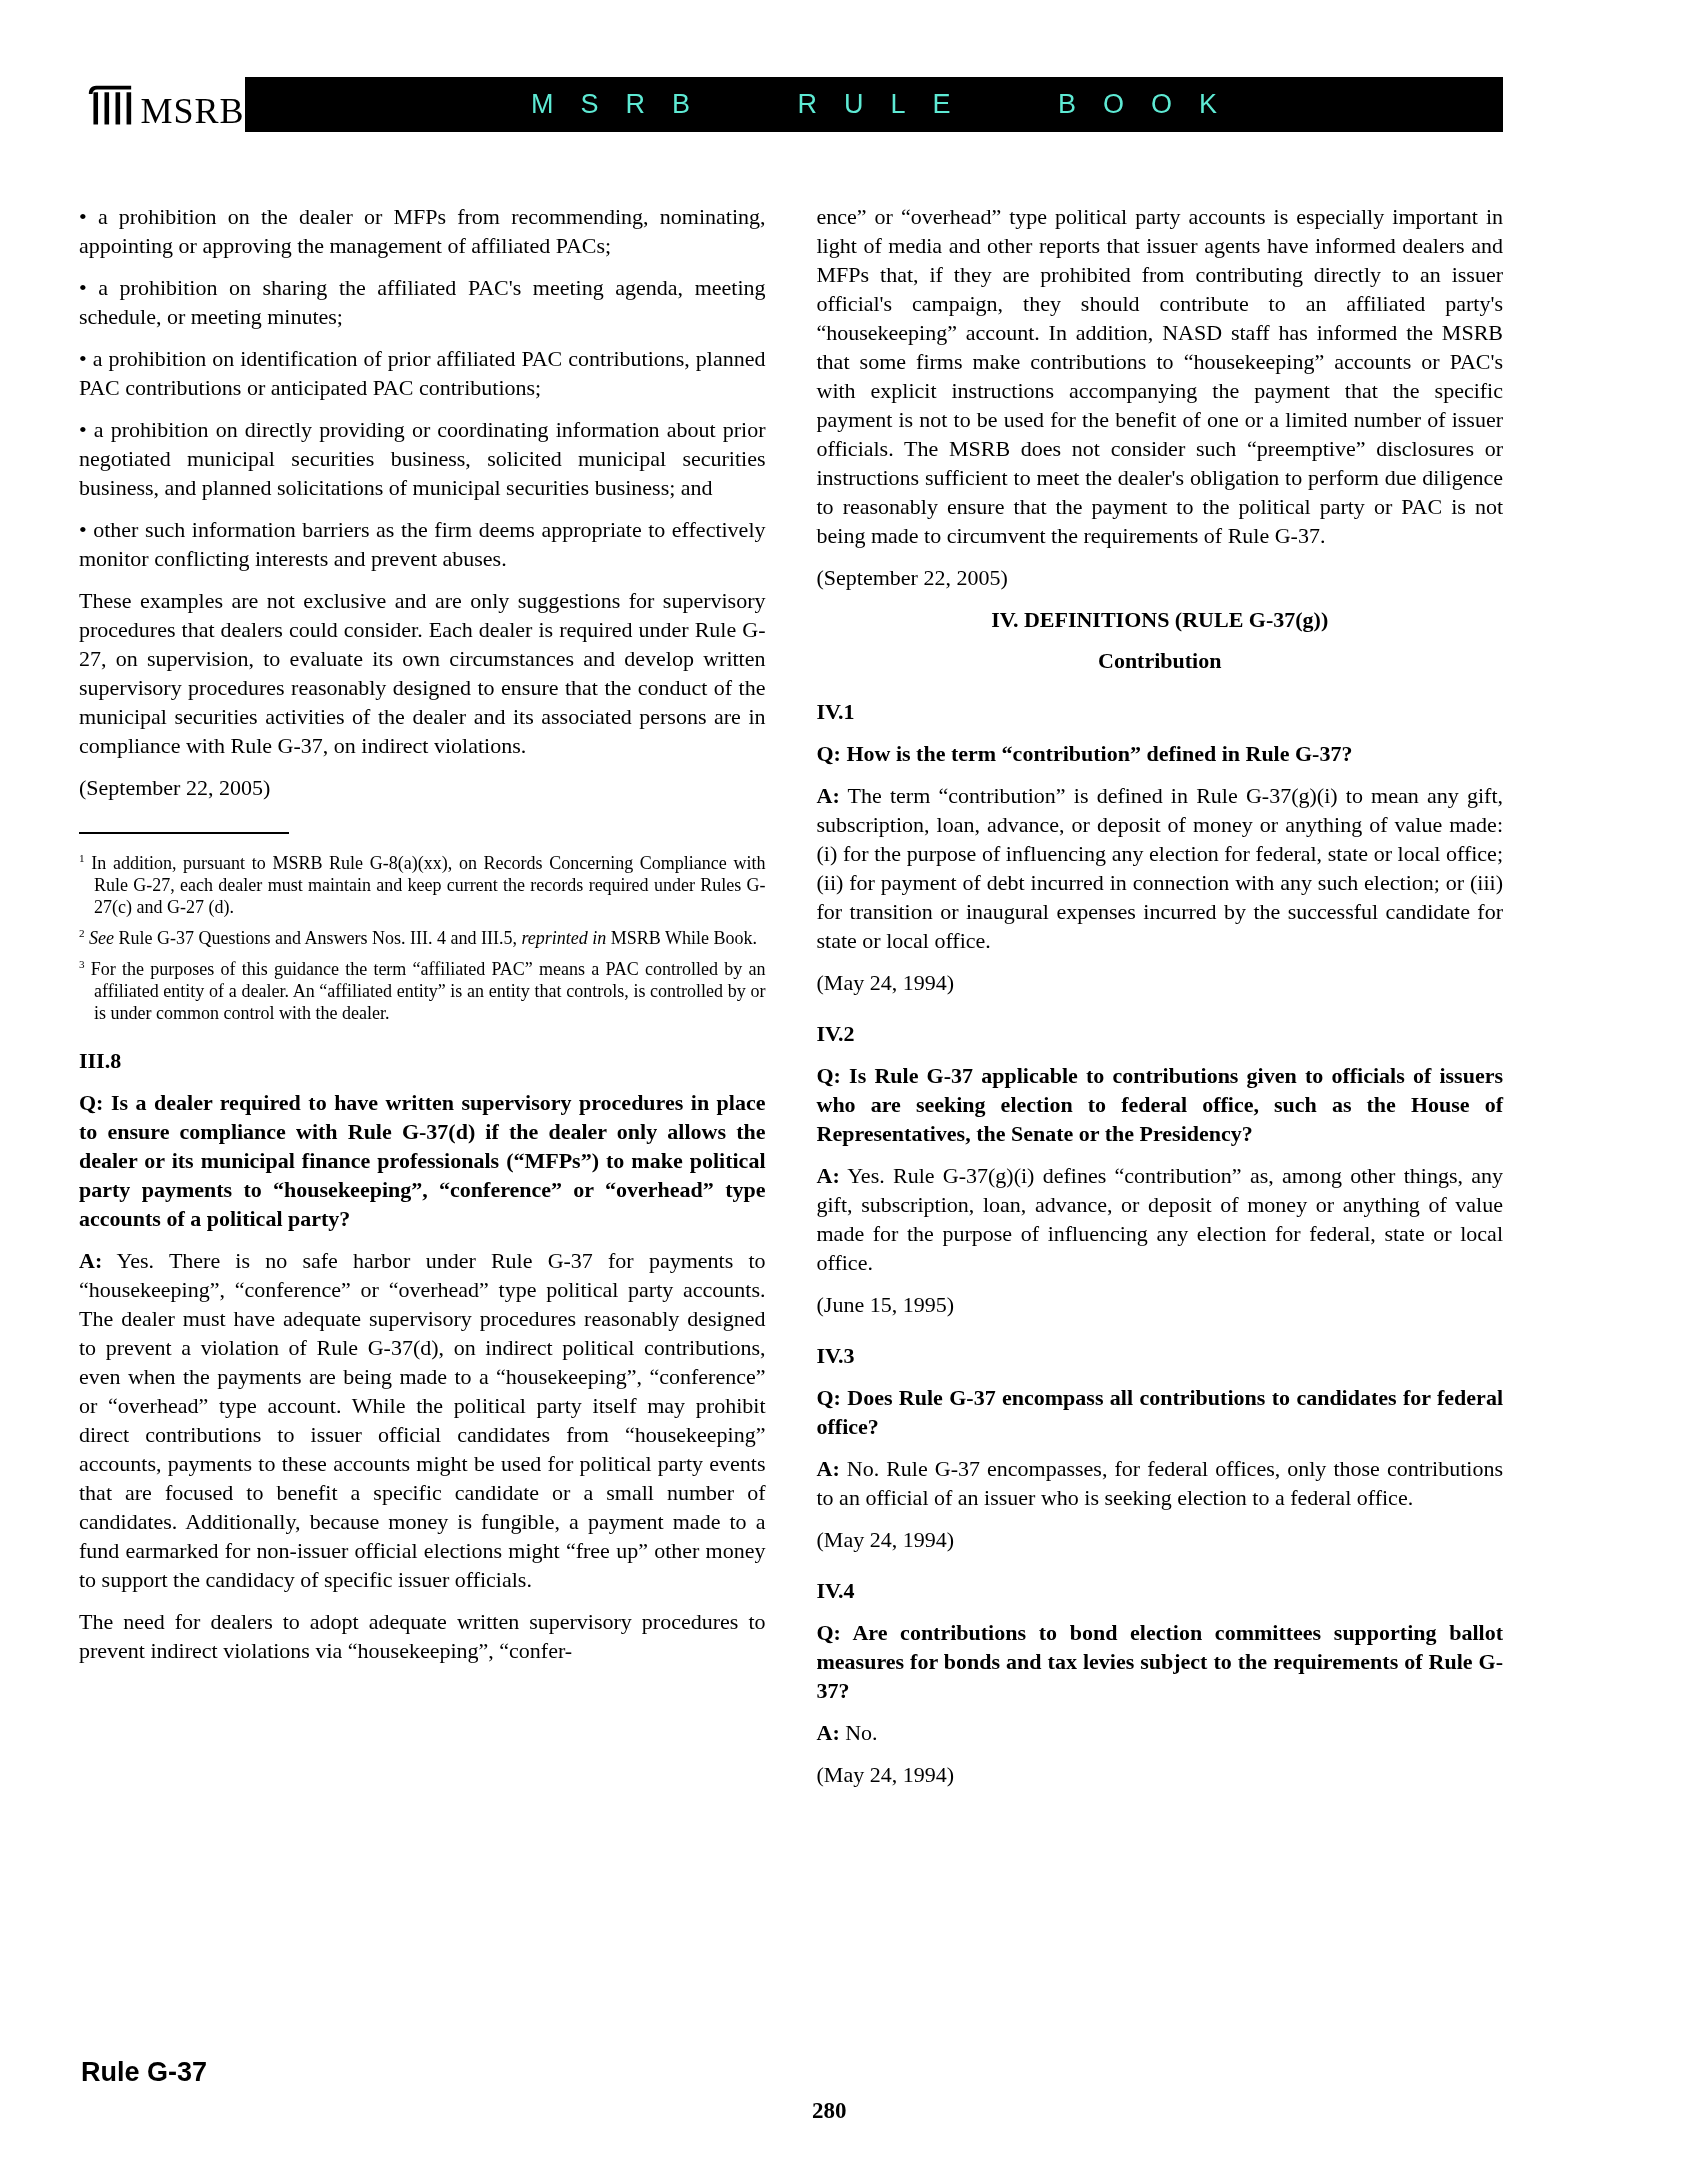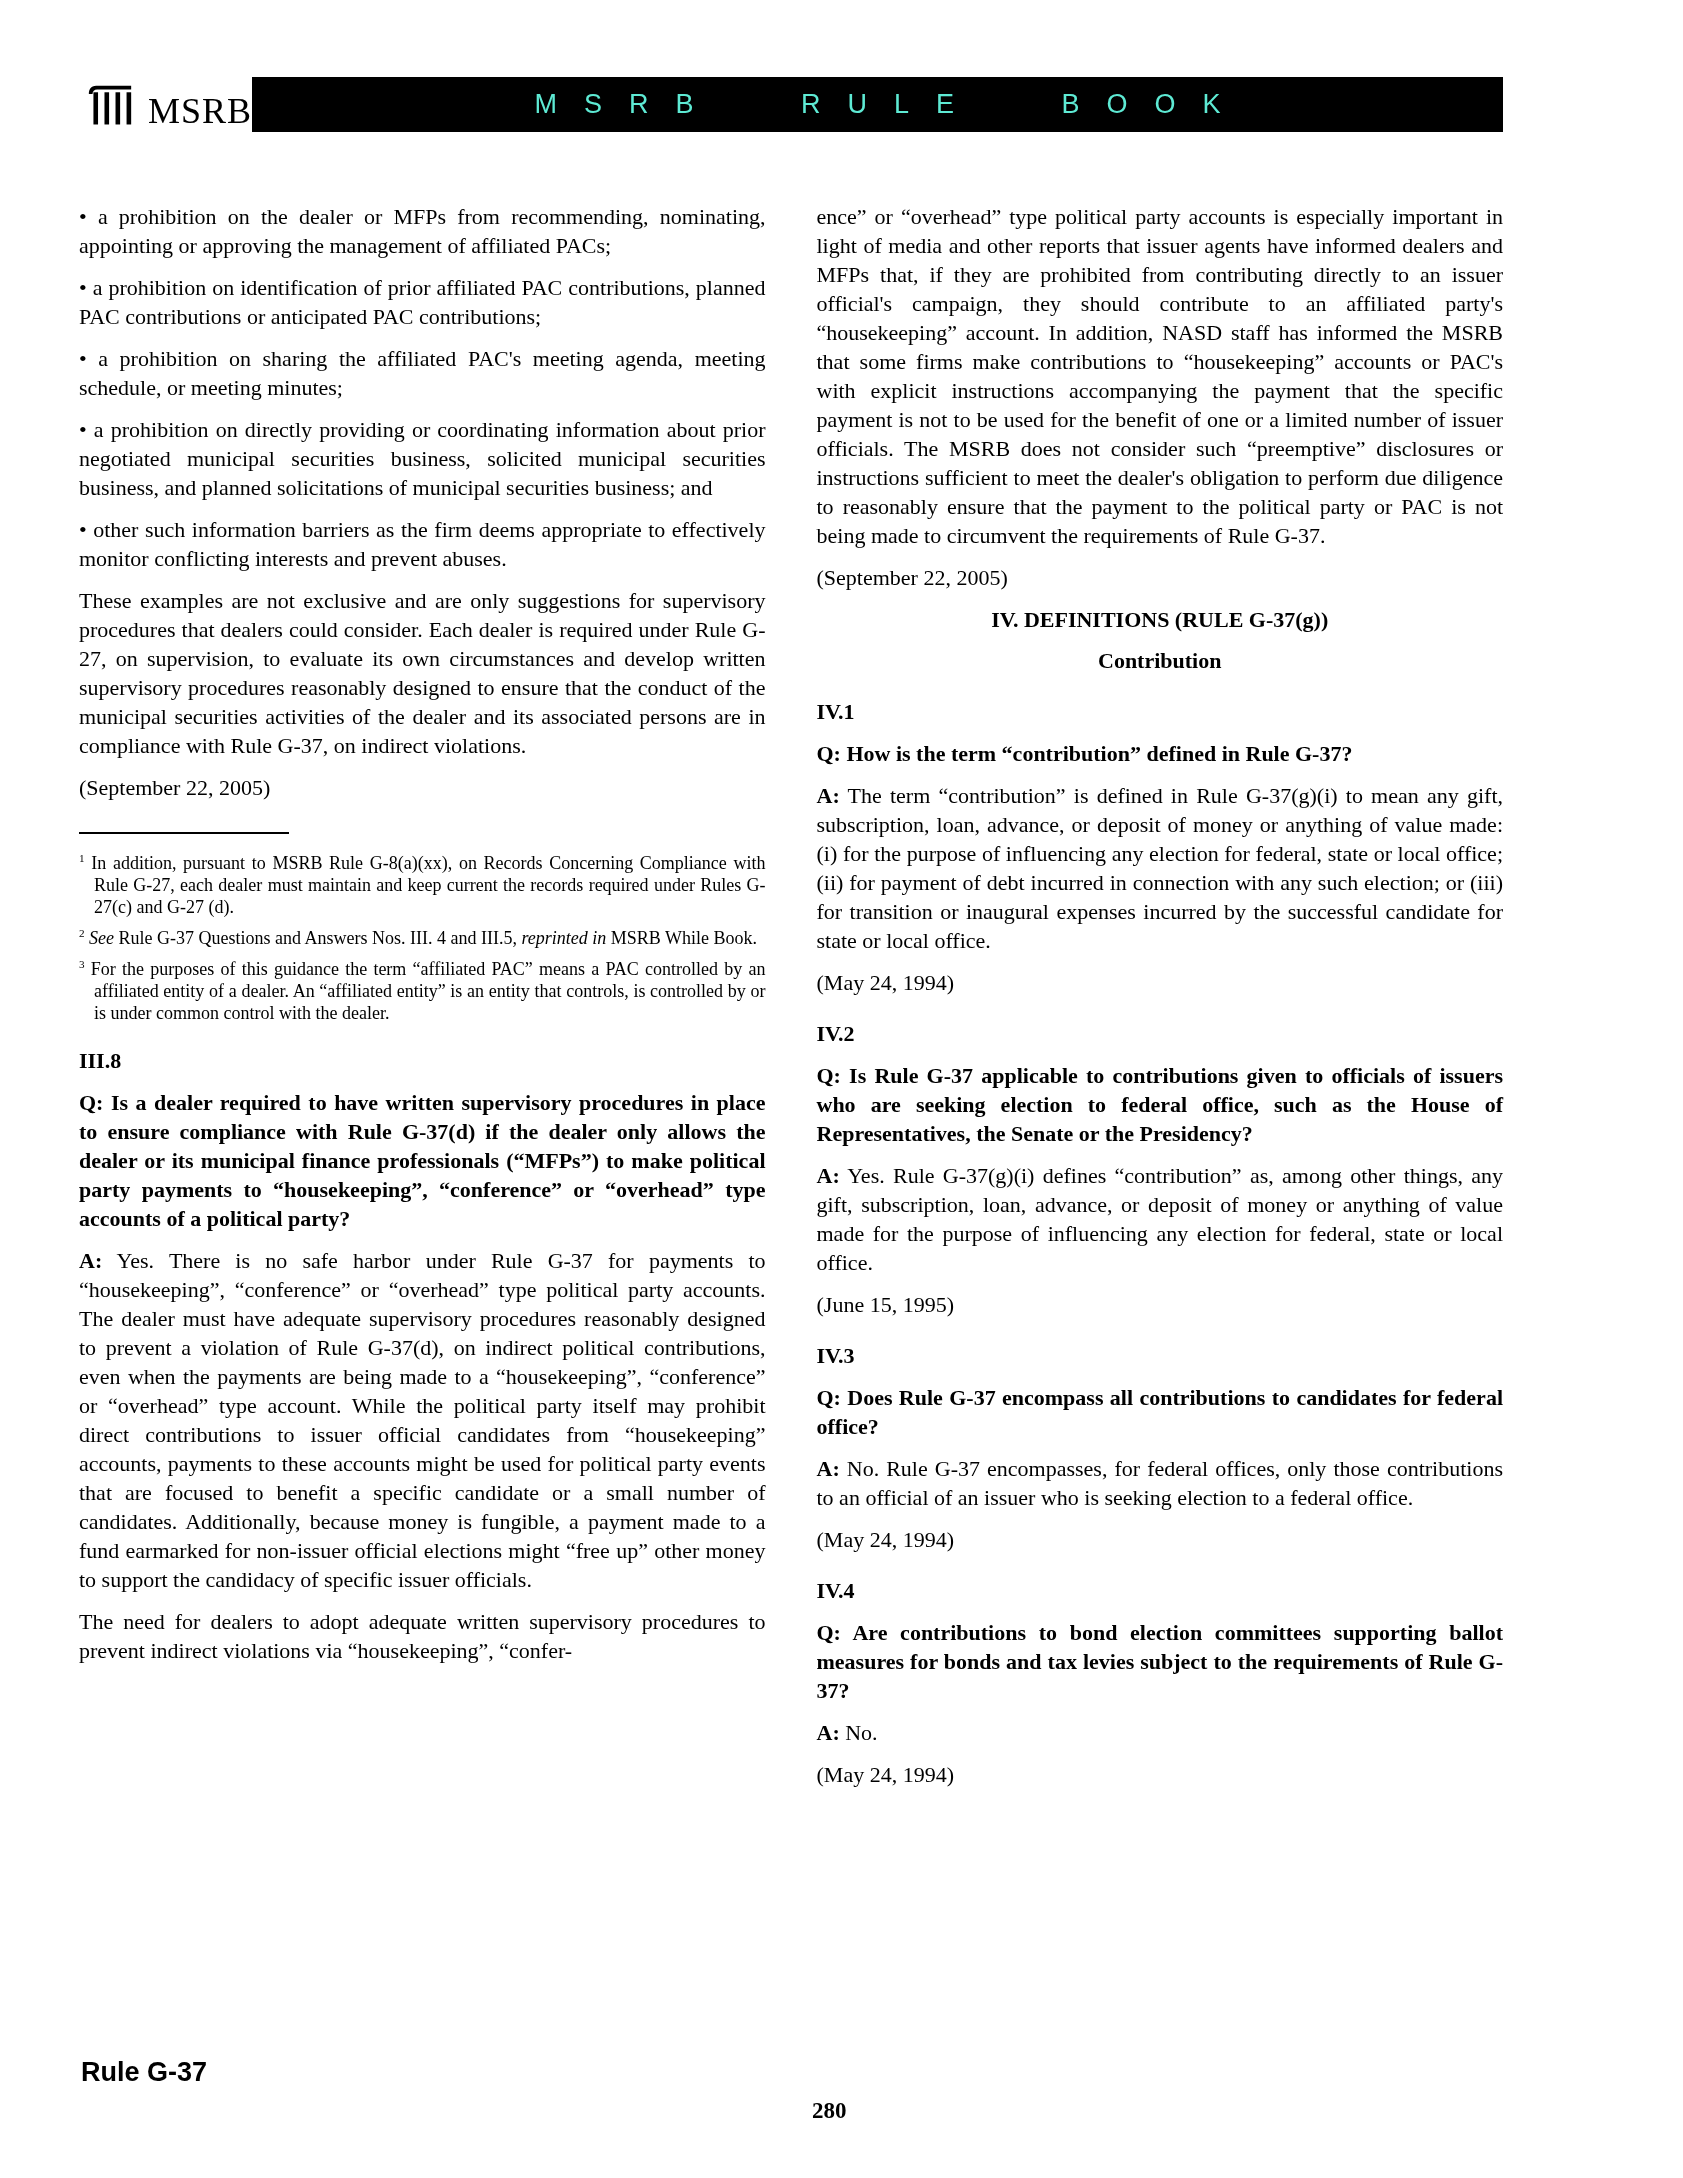--- a/index.html
+++ b/index.html
@@ -20,22 +20,23 @@
     position: absolute;
     top: 77px;
     left: 87px;
     width: 1416px;
     display: flex;
     align-items: flex-end;
   }
   .logo {
     display: flex;
     align-items: flex-end;
-    gap: 15px;
+    gap: 7px;
     flex: 0 0 158px;
+    justify-content: center;
   }
   .logo-icon { width: 46px; height: 50px; }
   .logo-icon path, .logo-icon rect { fill: #000; }
   .logo-text {
     font-size: 36px;
     line-height: 1;
     padding-bottom: 3px;
     letter-spacing: 1px;
   }
   .banner {
@@ -142,22 +143,22 @@
     </div>
     <div class="banner">
       <span class="banner-text">MSRB RULE BOOK</span>
     </div>
   </header>
 
   <main class="columns">
 
     <section class="col col-left">
       <p class="bullet">• a prohibition on the dealer or MFPs from recommending, nominating, appointing or approving the management of affiliated PACs;</p>
+      <p class="bullet">• a prohibition on sharing the affiliated PAC's meeting agenda, meeting schedule, or meeting minutes;</p>
       <p class="bullet">• a prohibition on identification of prior affiliated PAC contributions, planned PAC contributions or anticipated PAC contributions;</p>
-      <p class="bullet">• a prohibition on sharing the affiliated PAC's meeting agenda, meeting schedule, or meeting minutes;</p>
       <p class="bullet">• a prohibition on directly providing or coordinating information about prior negotiated municipal securities business, solicited municipal securities business, and planned solicitations of municipal securities business; and</p>
       <p class="bullet">• other such information barriers as the firm deems appropriate to effectively monitor conflicting interests and prevent abuses.</p>
 
       <p class="para">These examples are not exclusive and are only suggestions for supervisory procedures that dealers could consider. Each dealer is required under Rule G-27, on supervision, to evaluate its own circumstances and develop written supervisory procedures reasonably designed to ensure that the conduct of the municipal securities activities of the dealer and its associated persons are in compliance with Rule G-37, on indirect violations.</p>
       <p class="date-line">(September 22, 2005)</p>
 
       <div class="fn-rule"></div>
 
       <p class="footnote"><sup>1</sup> <span>In addition, pursuant to MSRB Rule G-8(a)(xx), on Records Concerning Compliance with Rule G-27, each dealer must maintain and keep current the records required under Rules G-27(c) and G-27 (d).</span></p>
 

